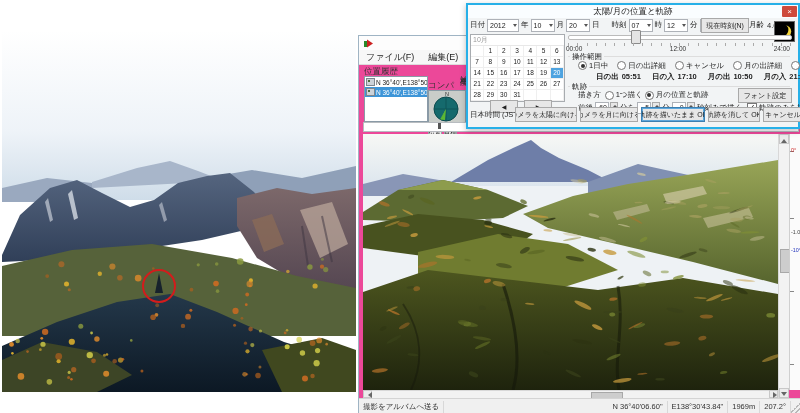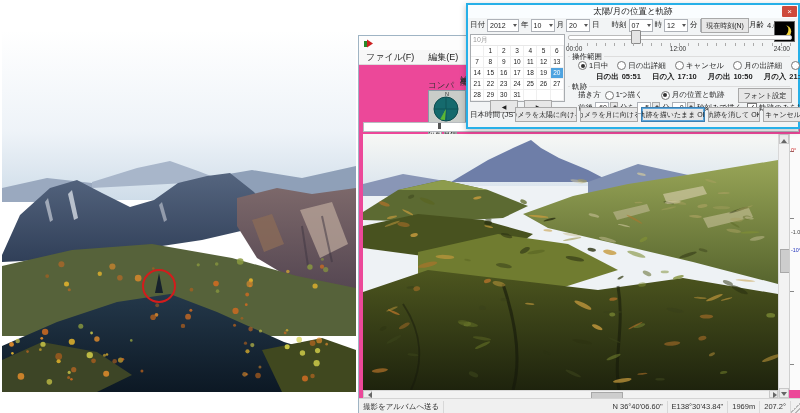--- a/index.html
+++ b/index.html
@@ -236,20 +236,33 @@
       <path d="M4,1.5 L10,5.5 L4,9.5 Z" fill="#cc2222"></path>
     </svg>
   </div>
   <div class="menubar" id="menubar">
       <div class="mi">ファイル(F)</div>
       <div class="mi">編集(E)</div>
       <div class="mi">撮影(D)</div>
       <div class="mi">表示(V)</div>
     </div>
 
+  <div class="hist">
+    <div class="ptitle">位置履歴</div>
+    <div class="listbox" id="histlist">
+        <div class="hist-item">
+          <span class="li-ico"></span>
+          <span>N 36°40',E138°50'</span>
+        </div>
+        <div class="hist-item sel">
+          <span class="li-ico"></span>
+          <span>N 36°40',E138°50'</span>
+        </div>
+      </div>
+  </div>
 
   <div class="comp">
     <div class="ptitle">コンパス</div>
     <div class="compassbox">
       <div class="nlabel">N</div>
       <svg width="26" height="26" viewBox="0 0 26 26" style="position:absolute;left:4px;top:5px;">
         <circle cx="13" cy="13" r="12" fill="#156a6d" stroke="#0c4b4e" stroke-width="1"></circle>
         <path d="M13,1 L13,25 M1,13 L25,13" stroke="#0f5558" stroke-width="1"></path>
         <path d="M13,13 L7.2,23.5 L11.5,16.5 Z" fill="#86e24a"></path>
         <path d="M13,13 L7.2,23.5 L12,24 Z" fill="#5cb832"></path>
@@ -618,21 +631,21 @@
         <span class="tpair"><span>日の出</span><span class="tv">05:51</span></span>
         <span class="tpair"><span>日の入</span><span class="tv">17:10</span></span>
         <span class="tpair"><span>月の出</span><span class="tv">10:50</span></span>
         <span class="tpair"><span>月の入</span><span class="tv">21:17</span></span>
       </div>
 
     <div class="hrline" style="left:100px;top:68px;width:222px;"></div>
     <div class="seclab" style="left:102px;top:64px;background:#f2f4f5;padding:0 2px;">軌跡</div>
     <div class="row" style="left:110px;top:72px;height:10px;gap:4px;">
       <span>描き方</span>
-      <span id="traj-opts" style="display:flex;align-items:center;gap:18px;">
+      <span id="traj-opts" style="display:flex;align-items:center;gap:2px;">
           <span class="ropt" style="margin-right: 0px;">
             <span class="radio"></span>
             <span>1つ描く</span>
           </span>
           <span class="ropt" style="margin-right: 0px;">
             <span class="radio on"></span>
             <span>月の位置と軌跡</span>
           </span>
         </span>
     </div>

